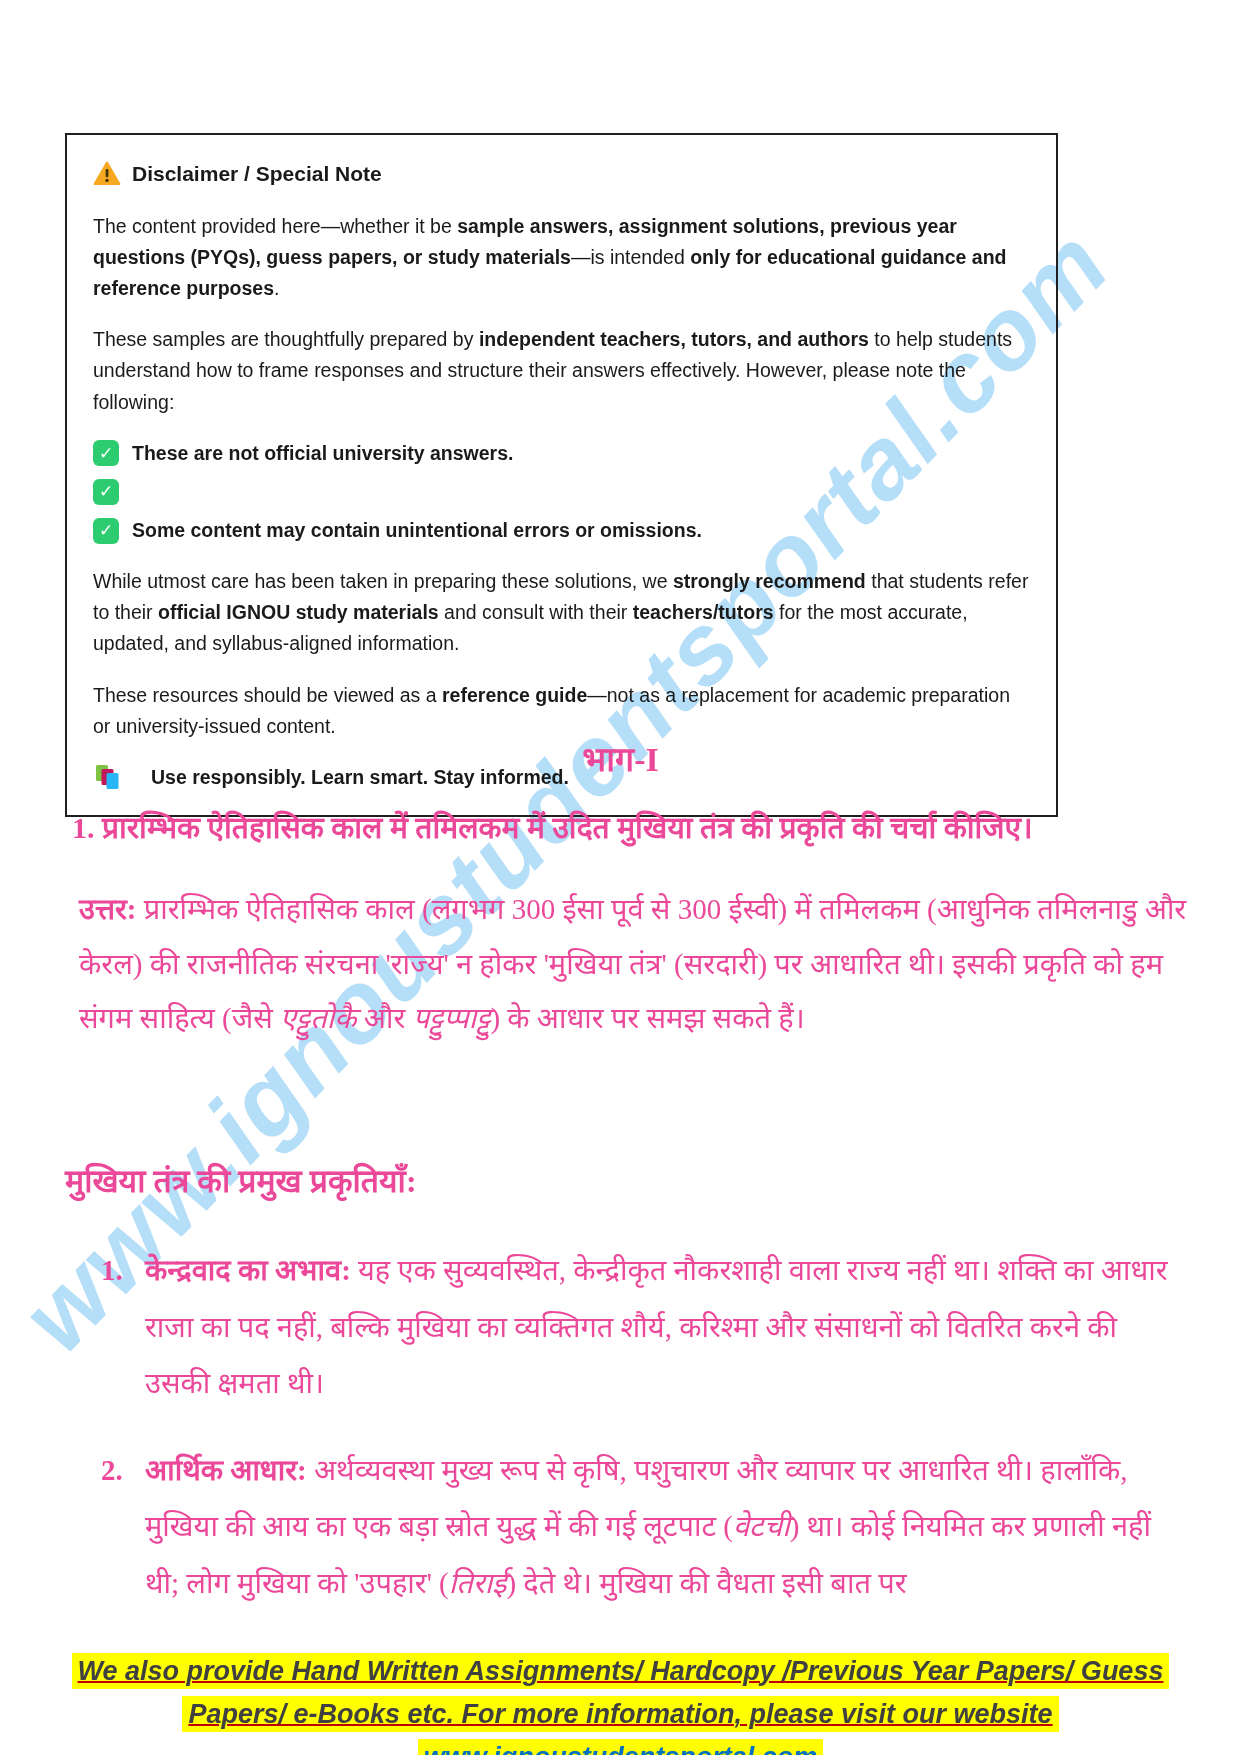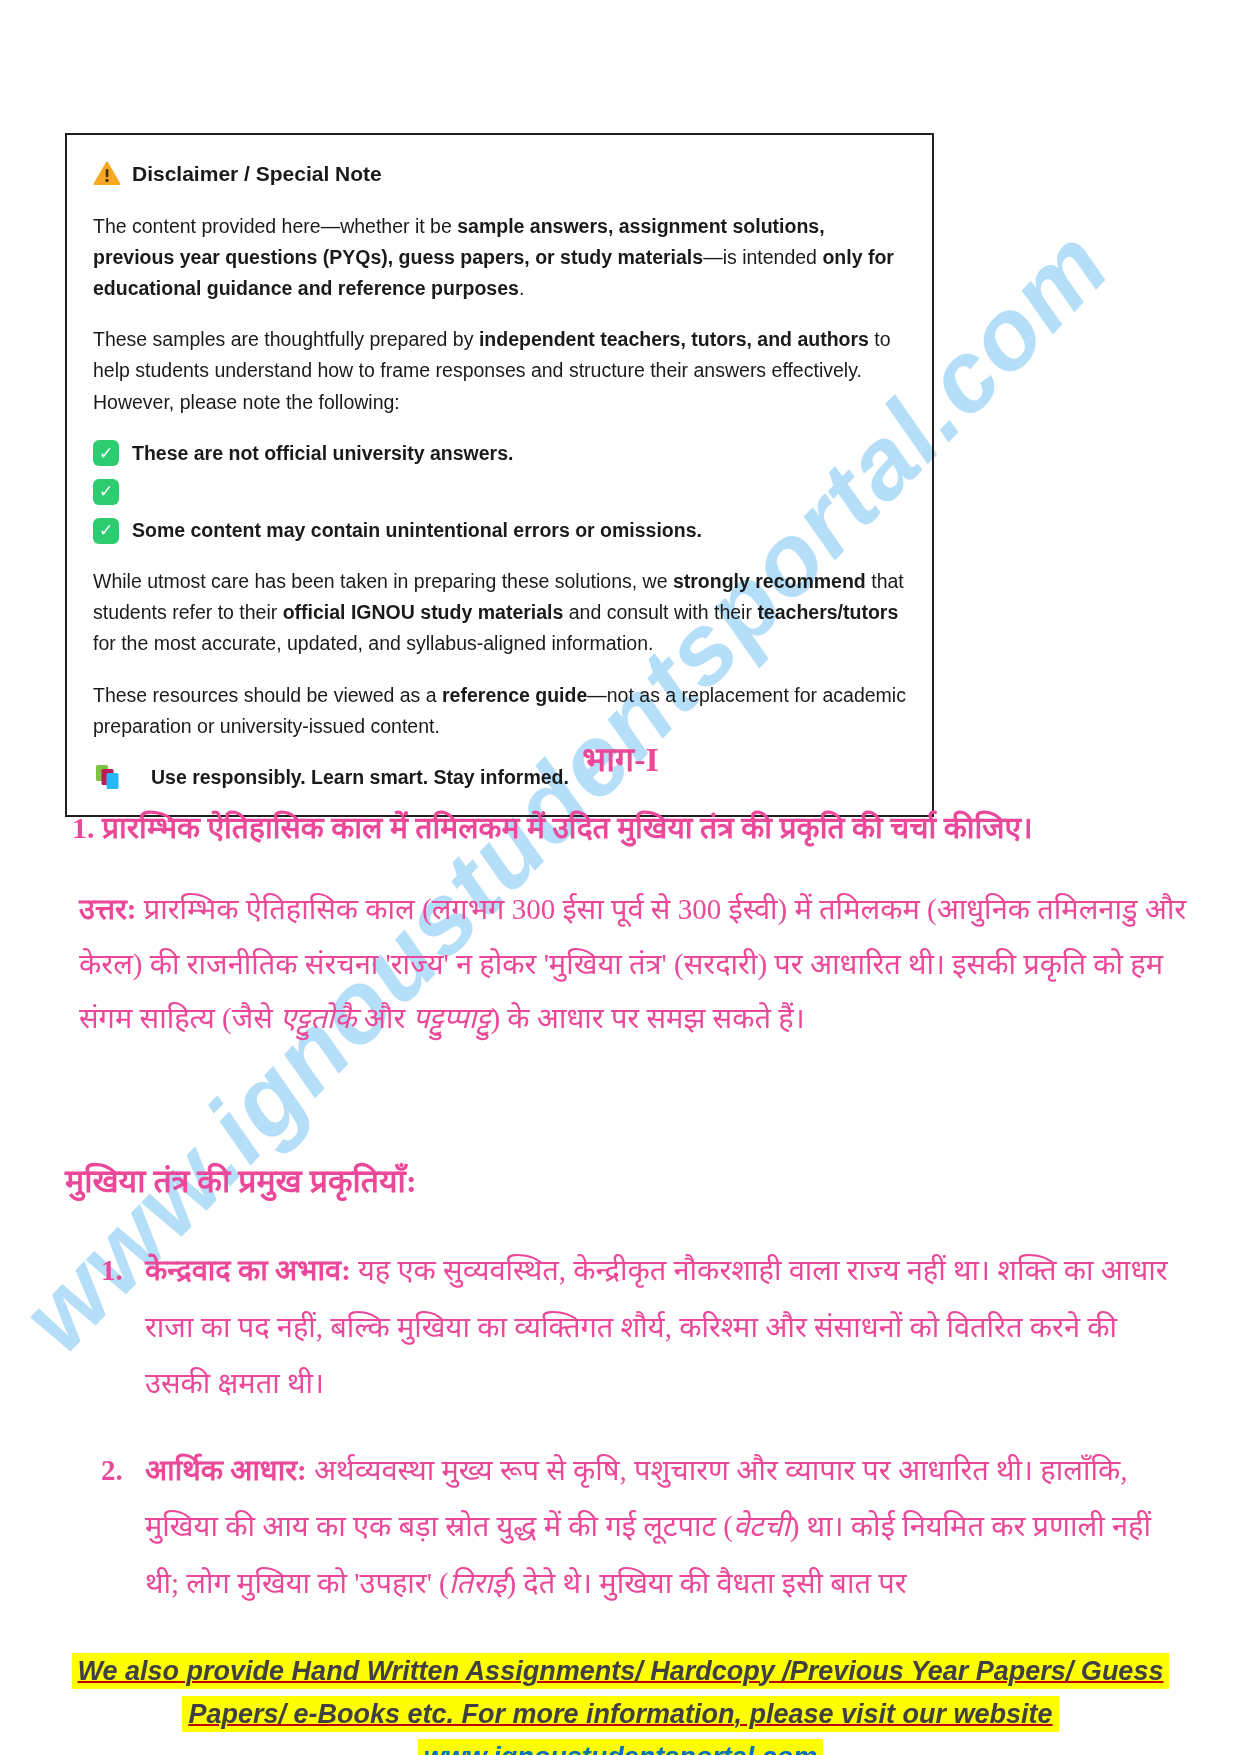--- a/index.html
+++ b/index.html
@@ -15,21 +15,21 @@
   .watermark{
     position:absolute;left:565px;top:790px;z-index:1;
     transform:translate(-50%,-50%) rotate(-46deg);
     font-size:100px;font-weight:700;font-style:italic;
     color:#a9d9f7;opacity:.85;white-space:nowrap;letter-spacing:2px;
     font-family:"Liberation Sans",sans-serif;pointer-events:none;
   }
 
   
   .disclaimer{
-    position:absolute;left:65px;top:133px;width:869px;z-index:2;
+    position:absolute;left:65px;top:133px;width:993px;z-index:2;
     box-sizing:border-box;border:2px solid #1f1f1f;background:transparent;
     padding:20px 26px 22px 26px;font-size:19.5px;line-height:1.6;
   }
   .d-title{display:flex;align-items:center;gap:11px;font-size:21px;font-weight:700;margin:2px 0 20px 0;}
   .d-par{margin:0 0 20px 0;}
   .check-row{display:flex;align-items:center;gap:13px;margin:10px 0;font-weight:700;}
   .check-icon{
     width:26px;height:26px;flex:0 0 26px;background:#2ecc71;border-radius:6px;
     color:#ffffff;display:flex;align-items:center;justify-content:center;
     font-size:17px;font-weight:700;line-height:1;

